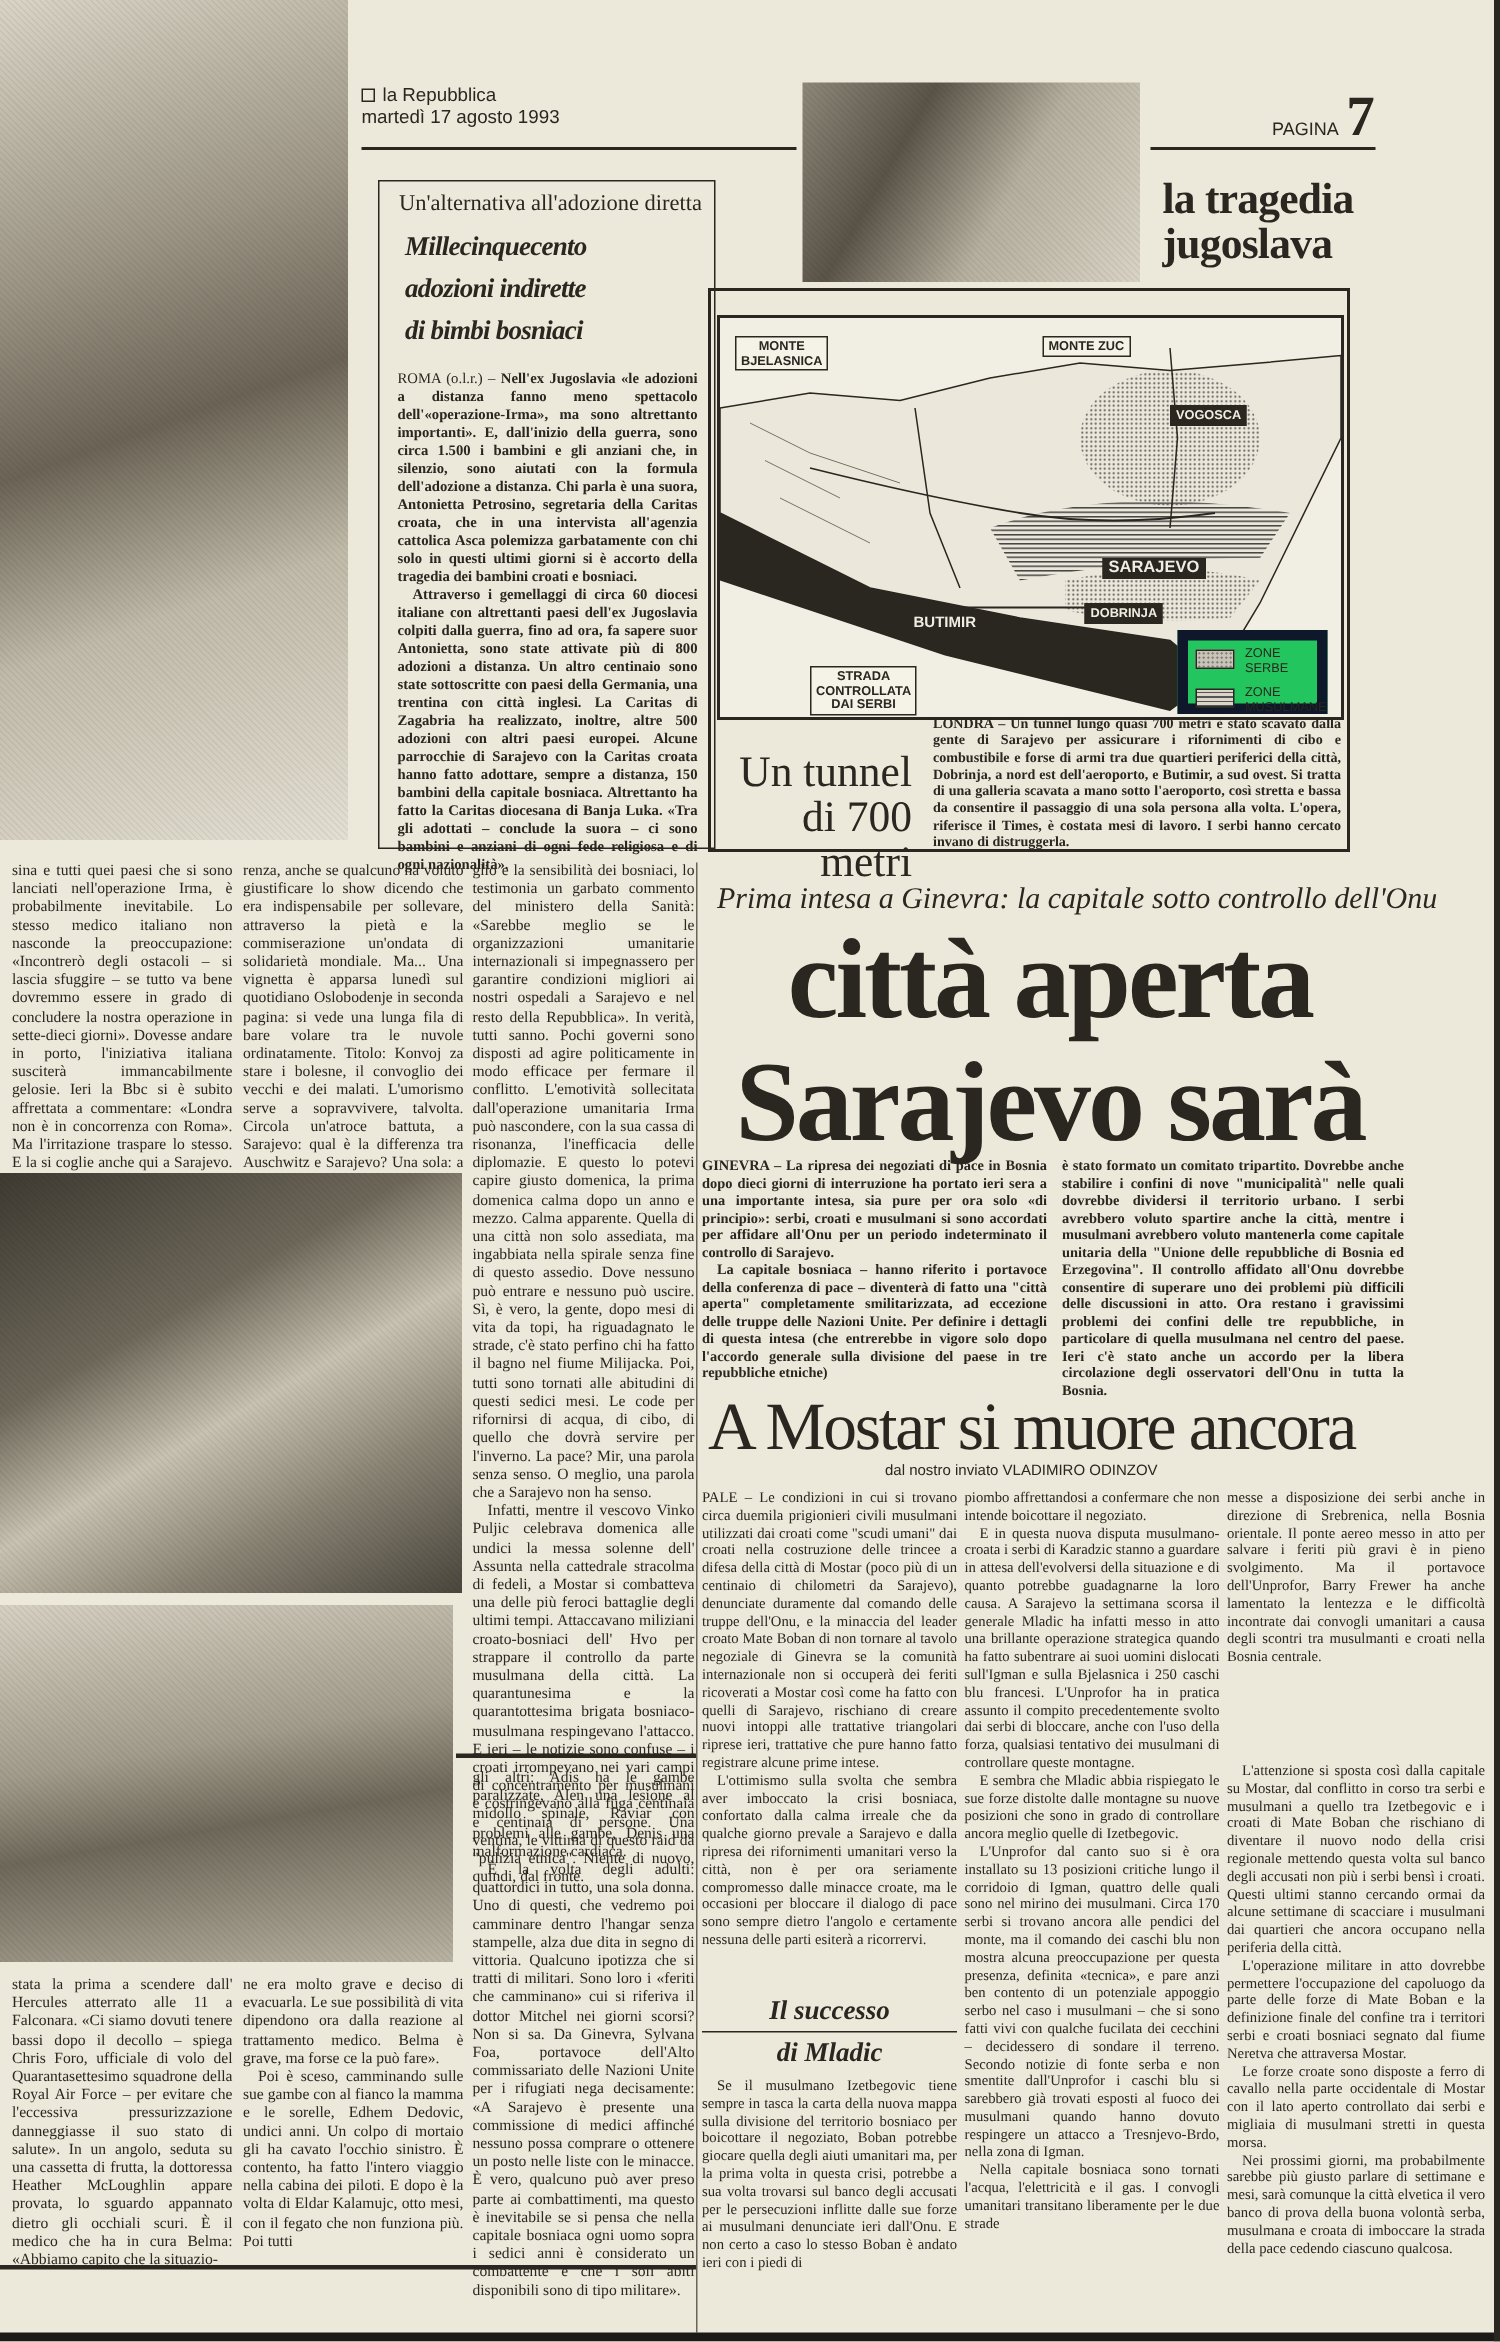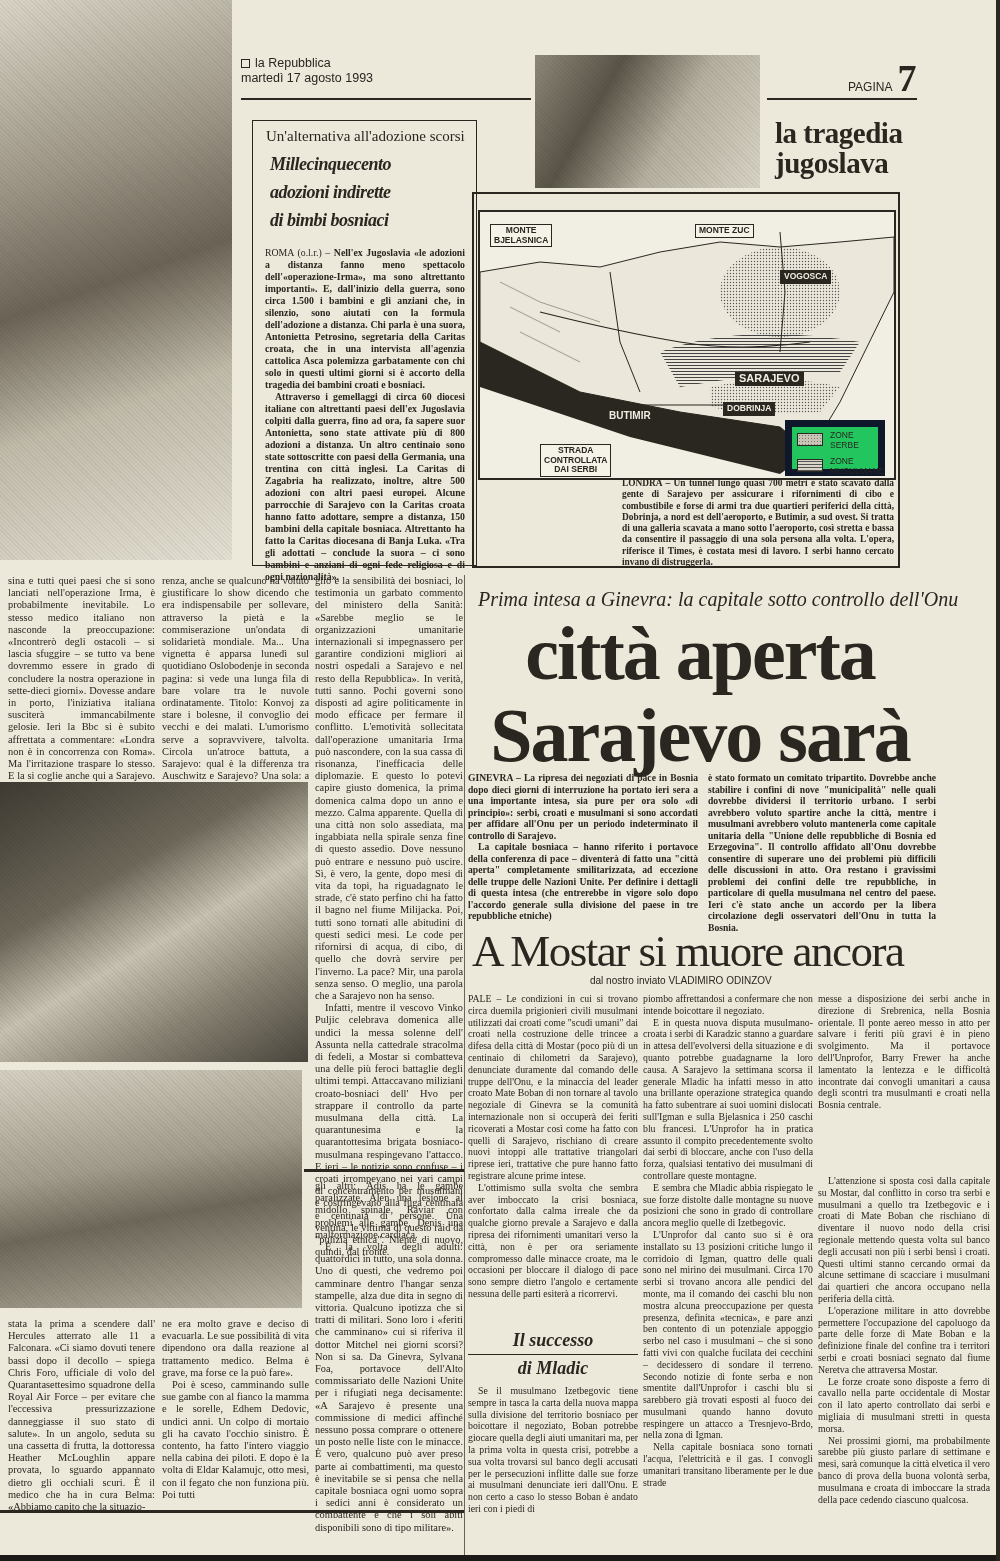--- a/index.html
+++ b/index.html
@@ -77,21 +77,21 @@
     <span class="pagina-label">PAGINA</span>
     <span class="pagina-num">7</span>
   </div>
   <div class="rule" style="left:767px; top:98px; width:150px; height:2px;"></div>
   <div class="abs section-title" style="left:775px; top:118px;">
     <div>la tragedia</div>
     <div>jugoslava</div>
   </div>
 
   <div class="abs" style="left:252px; top:120px; width:225px; height:446px; border:1px solid #2a2620;"></div>
-  <div class="abs kicker" style="left:266px; top:128px;">Un'alternativa all'adozione scorsi</div>
+  <div class="abs kicker" style="left:266px; top:128px;">Un'alternativa all'adozione diretta</div>
   <div class="abs italic-title" style="left:270px; top:150px;">
     <div>Millecinquecento</div>
     <div>adozioni indirette</div>
     <div>di bimbi bosniaci</div>
   </div>
   <div class="col-text bold-text" style="left:265px; top:247px; width:200px; font-size:9.8px; line-height:12px;">
     <p class="first"><span style="font-weight:normal;">ROMA (o.l.r.) –</span> <span>Nell'ex Jugoslavia «le adozioni a distanza fanno meno spettacolo dell'«operazione-Irma», ma sono altrettanto importanti». E, dall'inizio della guerra, sono circa 1.500 i bambini e gli anziani che, in silenzio, sono aiutati con la formula dell'adozione a distanza. Chi parla è una suora, Antonietta Petrosino, segretaria della Caritas croata, che in una intervista all'agenzia cattolica Asca polemizza garbatamente con chi solo in questi ultimi giorni si è accorto della tragedia dei bambini croati e bosniaci.</span></p>
     <p>Attraverso i gemellaggi di circa 60 diocesi italiane con altrettanti paesi dell'ex Jugoslavia colpiti dalla guerra, fino ad ora, fa sapere suor Antonietta, sono state attivate più di 800 adozioni a distanza. Un altro centinaio sono state sottoscritte con paesi della Germania, una trentina con città inglesi. La Caritas di Zagabria ha realizzato, inoltre, altre 500 adozioni con altri paesi europei. Alcune parrocchie di Sarajevo con la Caritas croata hanno fatto adottare, sempre a distanza, 150 bambini della capitale bosniaca. Altrettanto ha fatto la Caritas diocesana di Banja Luka. «Tra gli adottati – conclude la suora – ci sono bambini e anziani di ogni fede religiosa e di ogni nazionalità».</p>
   </div>
 
@@ -124,20 +124,24 @@
     <div class="map-label inv" style="left:243px; top:190px;">DOBRINJA</div>
     <div class="map-label inv" style="left:125px; top:197px; font-size:10px;">BUTIMIR</div>
     <div class="map-label" style="left:60px; top:232px;">STRADA<br>CONTROLLATA<br>DAI SERBI</div>
     <div class="abs" style="left:305px; top:208px; width:100px; height:56px; border:7px solid #0f172a; background:#22c55e;">
       <div class="legend-swatch sw-serbe" style="left:5px; top:6px;"></div>
       <div class="legend-text" style="left:38px; top:4px;">ZONE SERBE</div>
       <div class="legend-swatch sw-musul" style="left:5px; top:32px;"></div>
       <div class="legend-text" style="left:38px; top:30px; width:60px;">ZONE MUSULMANE</div>
     </div>
   </div>
+  <div class="abs tunnel-title" style="left:480px; top:500px; width:128px;">
+    <div>Un tunnel</div>
+    <div>di 700 metri</div>
+  </div>
   <div class="col-text bold-text" style="left:622px; top:478px; width:272px; font-size:9.4px; line-height:11.3px;">LONDRA – Un tunnel lungo quasi 700 metri è stato scavato dalla gente di Sarajevo per assicurare i rifornimenti di cibo e combustibile e forse di armi tra due quartieri periferici della città, Dobrinja, a nord est dell'aeroporto, e Butimir, a sud ovest. Si tratta di una galleria scavata a mano sotto l'aeroporto, così stretta e bassa da consentire il passaggio di una sola persona alla volta. L'opera, riferisce il Times, è costata mesi di lavoro. I serbi hanno cercato invano di distruggerla.</div>
 
   <div class="col-text" style="left:8px; top:575px; width:147px;">sina e tutti quei paesi che si sono lanciati nell'operazione Irma, è probabilmente inevitabile. Lo stesso medico italiano non nasconde la preoccupazione: «Incontrerò degli ostacoli – si lascia sfuggire – se tutto va bene dovremmo essere in grado di concludere la nostra operazione in sette-dieci giorni». Dovesse andare in porto, l'iniziativa italiana susciterà immancabilmente gelosie. Ieri la Bbc si è subito affrettata a commentare: «Londra non è in concorrenza con Roma». Ma l'irritazione traspare lo stesso. E la si coglie anche qui a Sarajevo. Alla popolazione non è andata già la gran sceneggiata sulla soffe-</div>
   <div class="col-text" style="left:162px; top:575px; width:147px;">
     <p class="first">renza, anche se qualcuno ha voluto giustificare lo show dicendo che era indispensabile per sollevare, attraverso la pietà e la commiserazione un'ondata di solidarietà mondiale. Ma... Una vignetta è apparsa lunedì sul quotidiano Oslobodenje in seconda pagina: si vede una lunga fila di bare volare tra le nuvole ordinatamente. Titolo: Konvoj za stare i bolesne, il convoglio dei vecchi e dei malati. L'umorismo serve a sopravvivere, talvolta. Circola un'atroce battuta, a Sarajevo: qual è la differenza tra Auschwitz e Sarajevo? Una sola: a Sarajevo manca il gas.</p>
     <p>Quanto siano stati feriti l'orgo-</p>
   </div>
   <div class="col-text" style="left:315px; top:575px; width:148px;">
     <p class="first">glio e la sensibilità dei bosniaci, lo testimonia un garbato commento del ministero della Sanità: «Sarebbe meglio se le organizzazioni umanitarie internazionali si impegnassero per garantire condizioni migliori ai nostri ospedali a Sarajevo e nel resto della Repubblica». In verità, tutti sanno. Pochi governi sono disposti ad agire politicamente in modo efficace per fermare il conflitto. L'emotività sollecitata dall'operazione umanitaria Irma può nascondere, con la sua cassa di risonanza, l'inefficacia delle diplomazie. E questo lo potevi capire giusto domenica, la prima domenica calma dopo un anno e mezzo. Calma apparente. Quella di una città non solo assediata, ma ingabbiata nella spirale senza fine di questo assedio. Dove nessuno può entrare e nessuno può uscire. Sì, è vero, la gente, dopo mesi di vita da topi, ha riguadagnato le strade, c'è stato perfino chi ha fatto il bagno nel fiume Milijacka. Poi, tutti sono tornati alle abitudini di questi sedici mesi. Le code per rifornirsi di acqua, di cibo, di quello che dovrà servire per l'inverno. La pace? Mir, una parola senza senso. O meglio, una parola che a Sarajevo non ha senso.</p>
     <p>Infatti, mentre il vescovo Vinko Puljic celebrava domenica alle undici la messa solenne dell' Assunta nella cattedrale stracolma di fedeli, a Mostar si combatteva una delle più feroci battaglie degli ultimi tempi. Attaccavano miliziani croato-bosniaci dell' Hvo per strappare il controllo da parte musulmana della città. La quarantunesima e la quarantottesima brigata bosniaco-musulmana respingevano l'attacco. E ieri – le notizie sono confuse – i croati irrompevano nei vari campi di concentramento per musulmani e costringevano alla fuga centinaia e centinaia di persone. Una ventina, le vittima di questo raid da "pulizia etnica". Niente di nuovo, quindi, dal fronte.</p>

